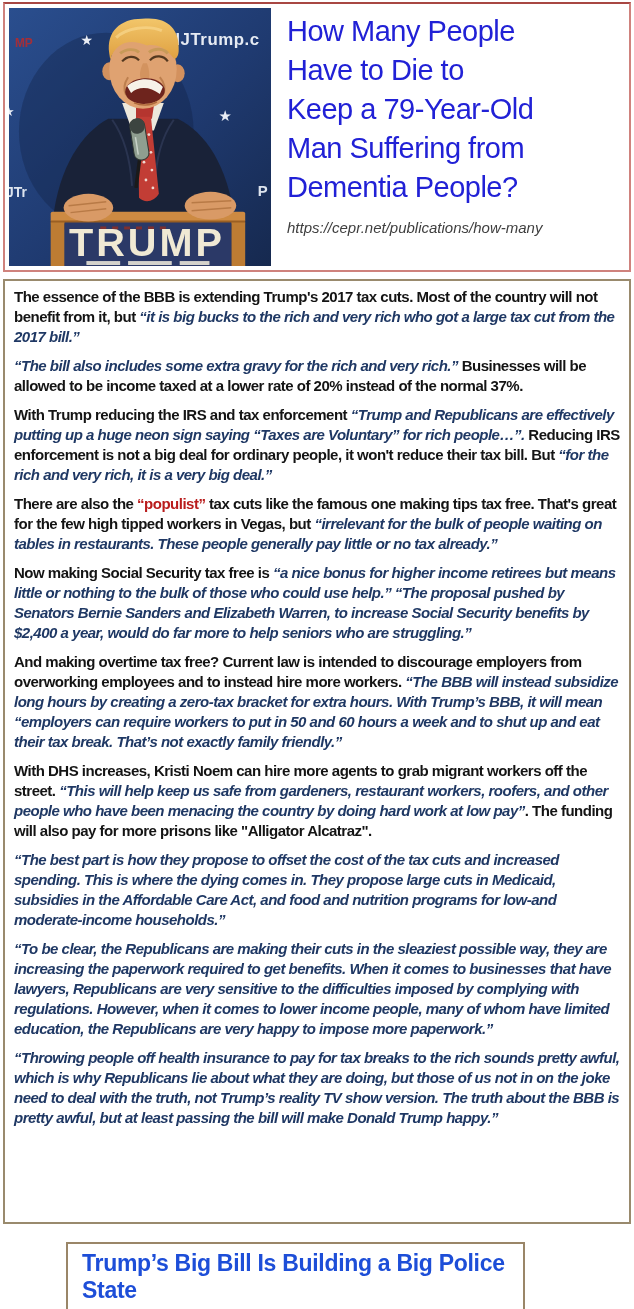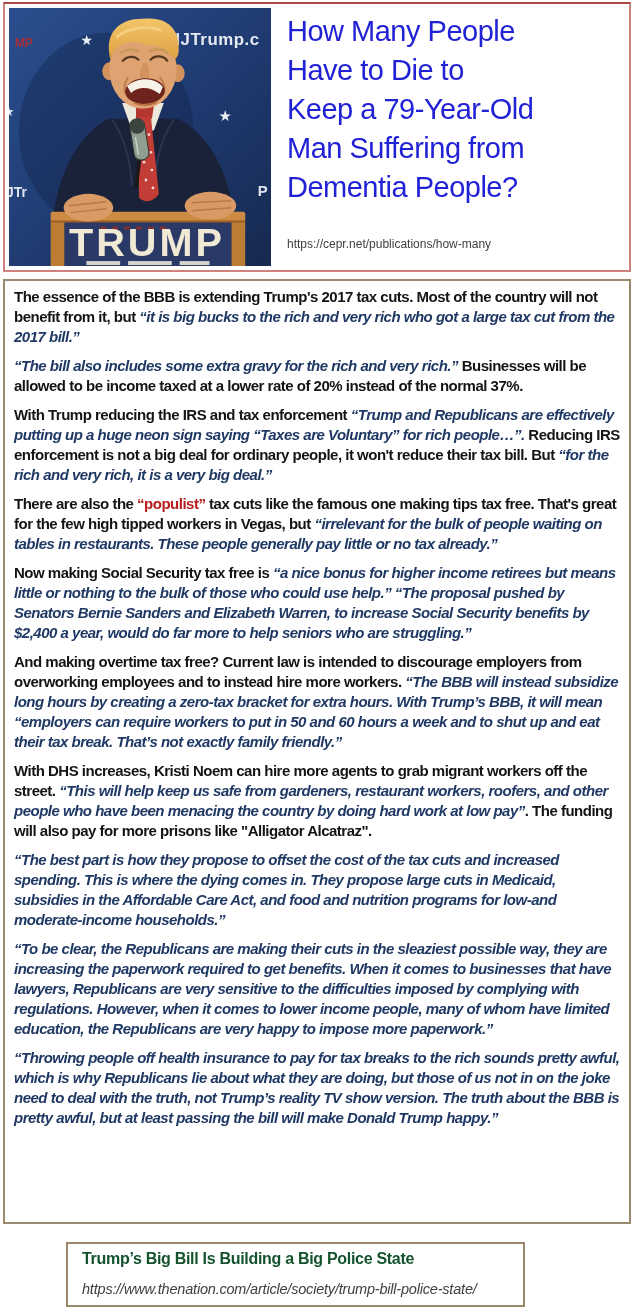--- a/index.html
+++ b/index.html
@@ -29,23 +29,24 @@
   .title {
     margin:0;
     color:#2121d6;
     font-size:29px;
     line-height:39px;
     font-weight:normal;
     letter-spacing:-0.5px;
   }
   .title-line { display:block; }
   .header-url {
-    margin-top:26px;
+    margin-top:10px;
+    font-style:italic;
     color:#3f3f3f;
-    font-size:12px;
+    font-size:15px;
     line-height:22px;
   }
 
   
   .body-box {
     margin:7px 3px 0 3px;
     height:945px;
     border:2px solid #998a6d;
     padding:6px 9px 16px 9px;
     background:#fff;
@@ -62,21 +63,21 @@
   .seg-accent { color:#b91c1c; font-weight:bold; }
 
   
   .footer-box {
     margin:18px 0 0 66px;
     width:459px;
     border:2px solid #9a8668;
     padding:6px 12px 8px 14px;
     background:#fff;
   }
-  .footer-title { font-size:16px; font-weight:bold; color:#14532d; letter-spacing:-0.3px; }
+  .footer-title { font-size:23px; font-weight:bold; color:#1d4ed8; letter-spacing:-0.3px; }
   .footer-url   { font-size:14.5px; font-style:italic; color:#3f3f3f; margin-top:13px; letter-spacing:-0.2px; }
 </style>
 </head>
 <body>
 
 <div class="page">
 
   <div class="header-box">
 
     <div class="photo">

